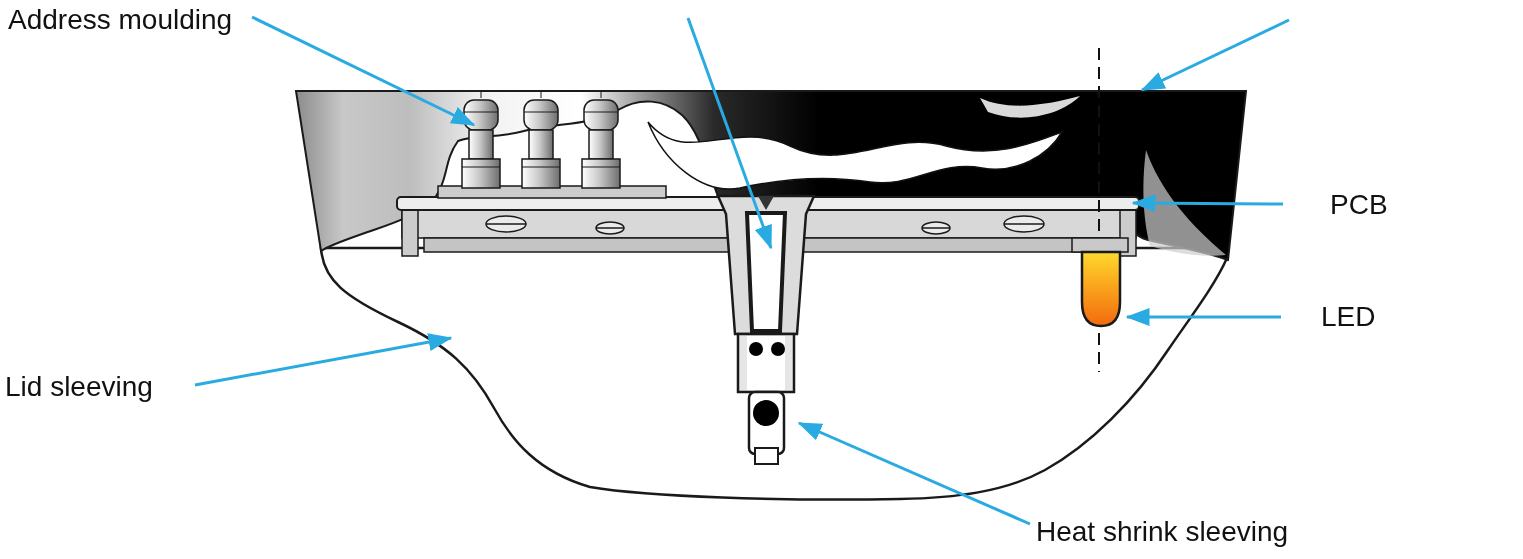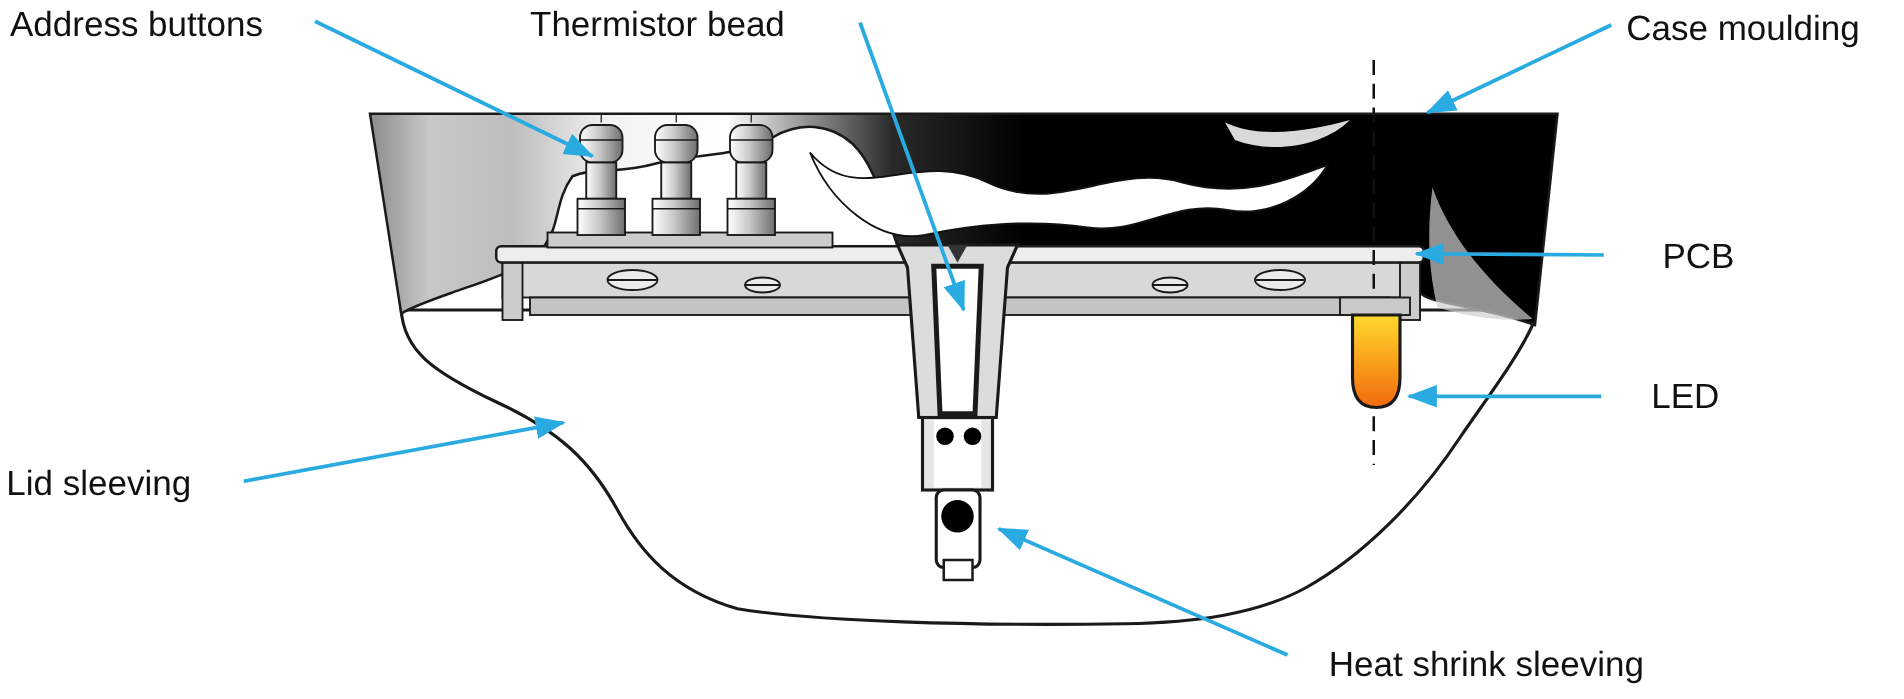--- a/index.html
+++ b/index.html
@@ -26,21 +26,21 @@
     color:var(--label-text);
     white-space:nowrap;
     user-select:none;
   }
   .label-address{left:8px;top:5px;}
   .label-thermistor{left:424px;top:5px;}
   .label-case{left:1301px;top:8px;}
   .label-pcb{left:1330px;top:190px;}
   .label-led{left:1291px;top:302px;margin-left:30px;}
   .label-lid{left:5px;top:372px;}
-  .label-heat{left:1036px;top:517px;margin-left:27px;}
+  .label-heat{left:1036px;top:517px;}
 
   .arrow{
     stroke:var(--arrow);
     stroke-width:3;
     fill:none;
     marker-end:url(#arrowhead);
   }
   #arrowhead path{fill:var(--arrow);}
   .led-stop-top{stop-color:var(--led-top);}
   .led-stop-mid{stop-color:var(--led-mid);}
@@ -203,21 +203,19 @@
       <line class="arrow" x1="252" y1="17" x2="474" y2="125"></line>
       <line class="arrow" x1="688" y1="18" x2="771" y2="248"></line>
       <line class="arrow" x1="1289" y1="20" x2="1142" y2="90"></line>
       <line class="arrow" x1="1283" y1="204" x2="1133" y2="203"></line>
       <line class="arrow" x1="1281" y1="317" x2="1127" y2="317"></line>
       <line class="arrow" x1="195" y1="385" x2="451" y2="338"></line>
       <line class="arrow" x1="1030" y1="524" x2="799" y2="423"></line>
     </g>
   </svg>
 
-  <div class="label label-address">Address buttons</div>
-  <div class="label label-thermistor">Thermistor bead</div>
-  <div class="label label-case">Case moulding</div>
+  <div class="label label-address">Address moulding</div>
   <div class="label label-pcb">PCB</div>
   <div class="label label-led">LED</div>
   <div class="label label-lid">Lid sleeving</div>
   <div class="label label-heat">Heat shrink sleeving</div>
 
 </div>
 
 </body></html>

